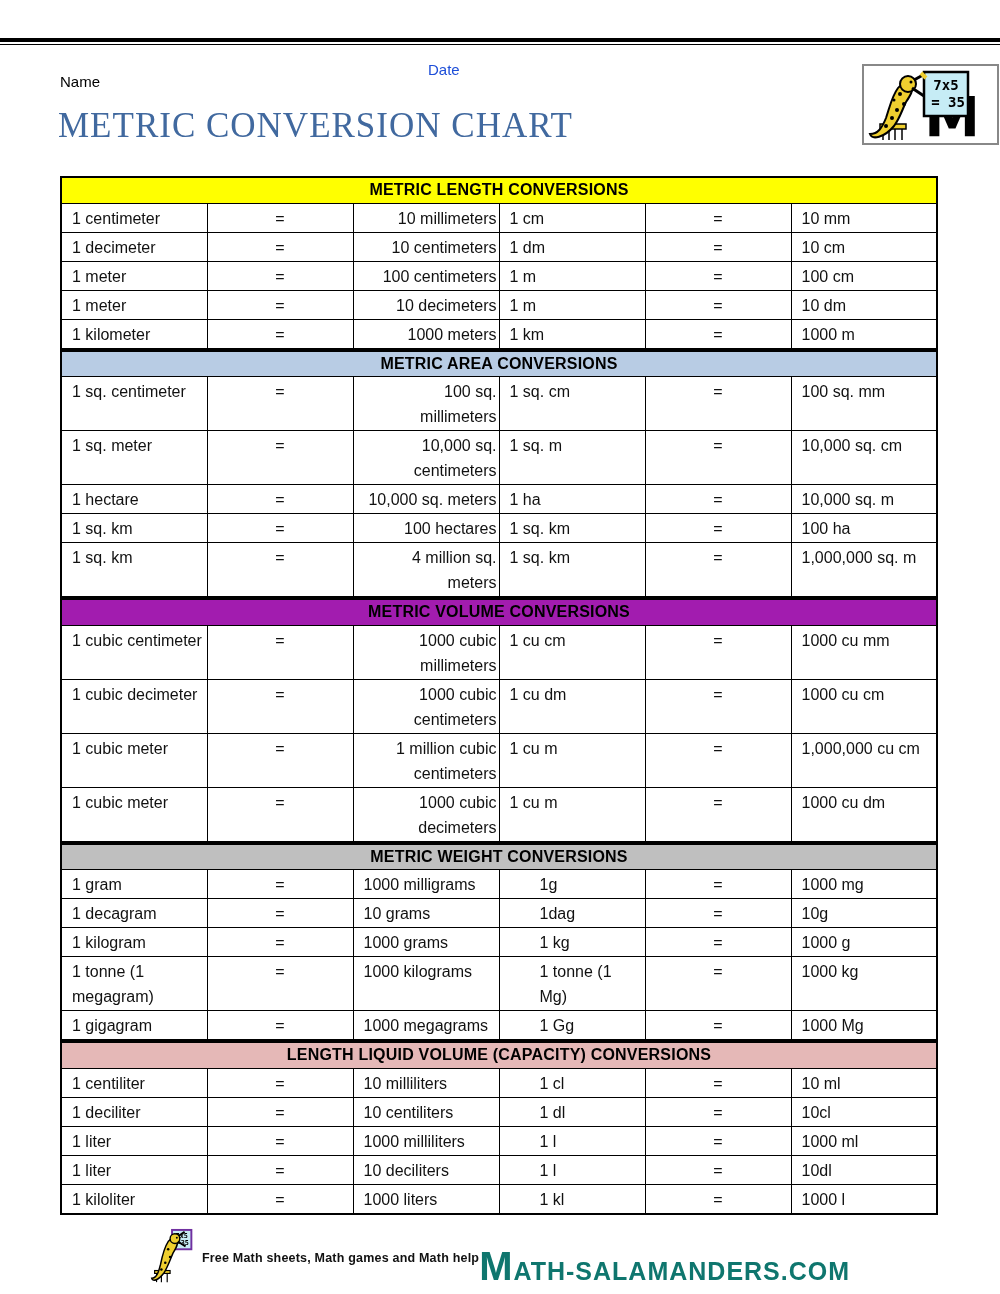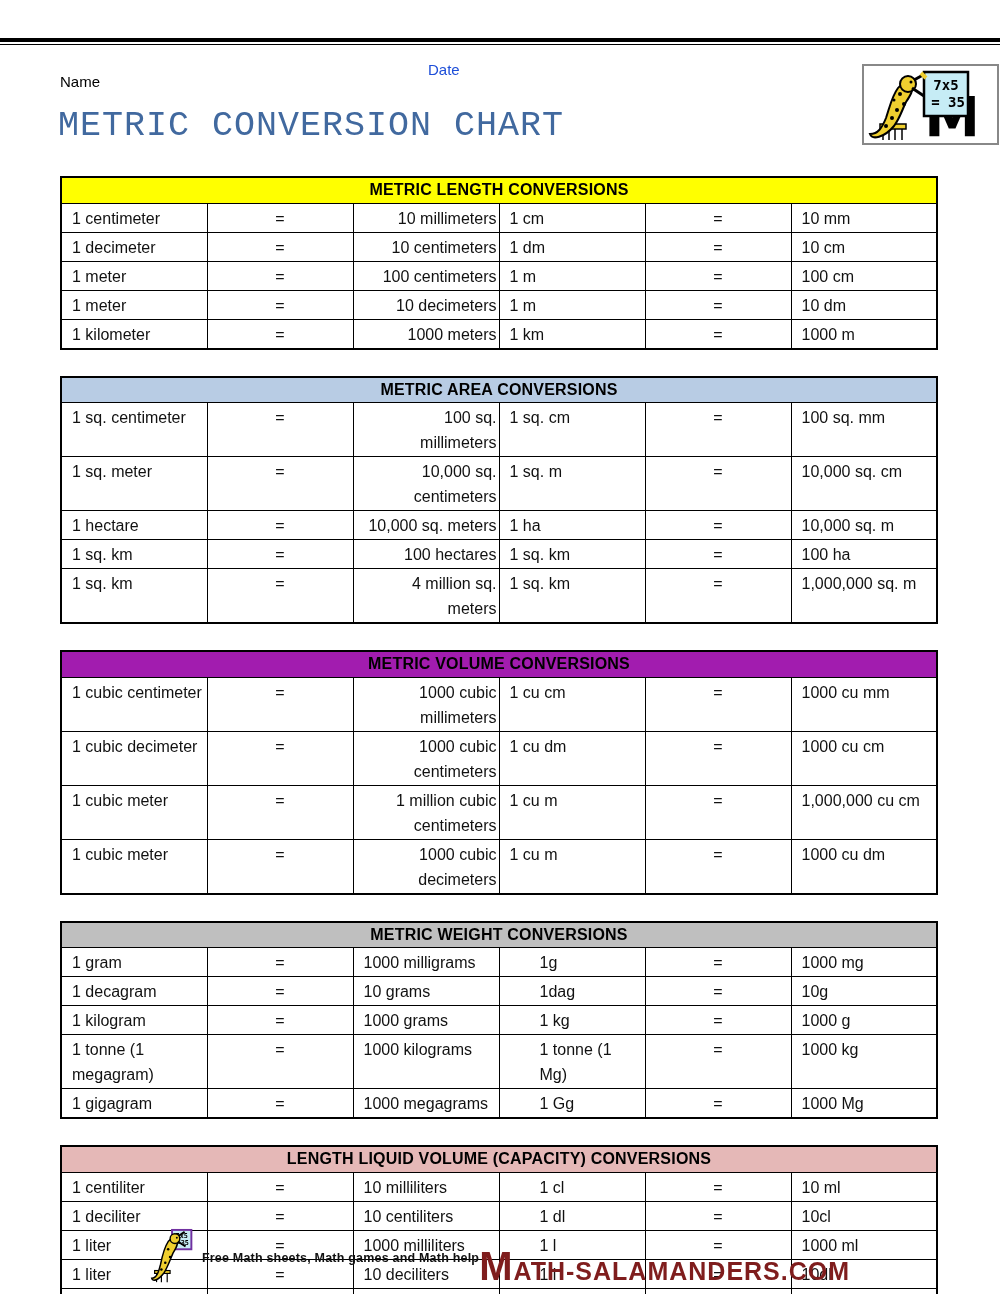--- a/index.html
+++ b/index.html
@@ -18,29 +18,29 @@
   .name-label { position:absolute; top:73px; left:60px;  font-size:15px; color:#000; }
   .date-label { position:absolute; top:61px; left:428px; font-size:15px; color:#1d4ed8; }
 
   .corner-logo {
     position:absolute; top:64px; left:862px; width:137px; height:81px;
     background:#fff; border:2px solid #888;
   }
 
   .page-title {
     position:absolute; top:106px; left:58px;
-    font-family:Liberation Mono, monospace; font-weight:400;
+    font-family:Liberation Serif, serif; font-weight:400;
     font-size:35px; letter-spacing:1px; color:#41699F; white-space:nowrap;
   }
 
   
   .tables-wrap { position:absolute; top:176px; left:60px; width:878px; }
   table.conv {
     width:100%; border-collapse:collapse; table-layout:fixed;
-    margin-bottom:26px; border:2px solid #000;
+    border:2px solid #000;
     font-size:16px;
   }
   table.conv th {
     border:1px solid #000; height:26px; text-align:center;
     font-weight:700; font-size:16px; letter-spacing:.2px; color:#000;
   }
   table.conv td {
     border:1px solid #000; height:28px; vertical-align:top;
     padding:2px 2px 1px 10px; line-height:25px; color:#111;
     overflow:hidden;
@@ -62,21 +62,21 @@
   
   .footer {
     position:absolute; top:1228px; left:0; width:1000px;
     display:flex; justify-content:center; align-items:flex-end;
   }
   .footer-icon { width:46px; height:58px; flex:0 0 auto; margin-right:2px; }
   .footer-text { display:flex; flex-direction:row; }
   .footer-tagline { font-size:12.5px; font-weight:700; color:#111; letter-spacing:.2px; padding-left:4px; }
   .footer-rule { height:3px; margin:3px 0 1px 0; }
   .footer-site {
-    font-size:25px; font-weight:800; color:#7f1d1d; letter-spacing:1px;
+    font-size:25px; font-weight:800; color:#0f766e; letter-spacing:1px;
     line-height:30px; white-space:nowrap;
   }
   .footer-site::first-letter { font-size:40px; font-weight:900; }
 </style>
 </head>
 <body>
 
 <div class="top-rule">
   <div class="thick"></div>
   <div class="gap"></div>

